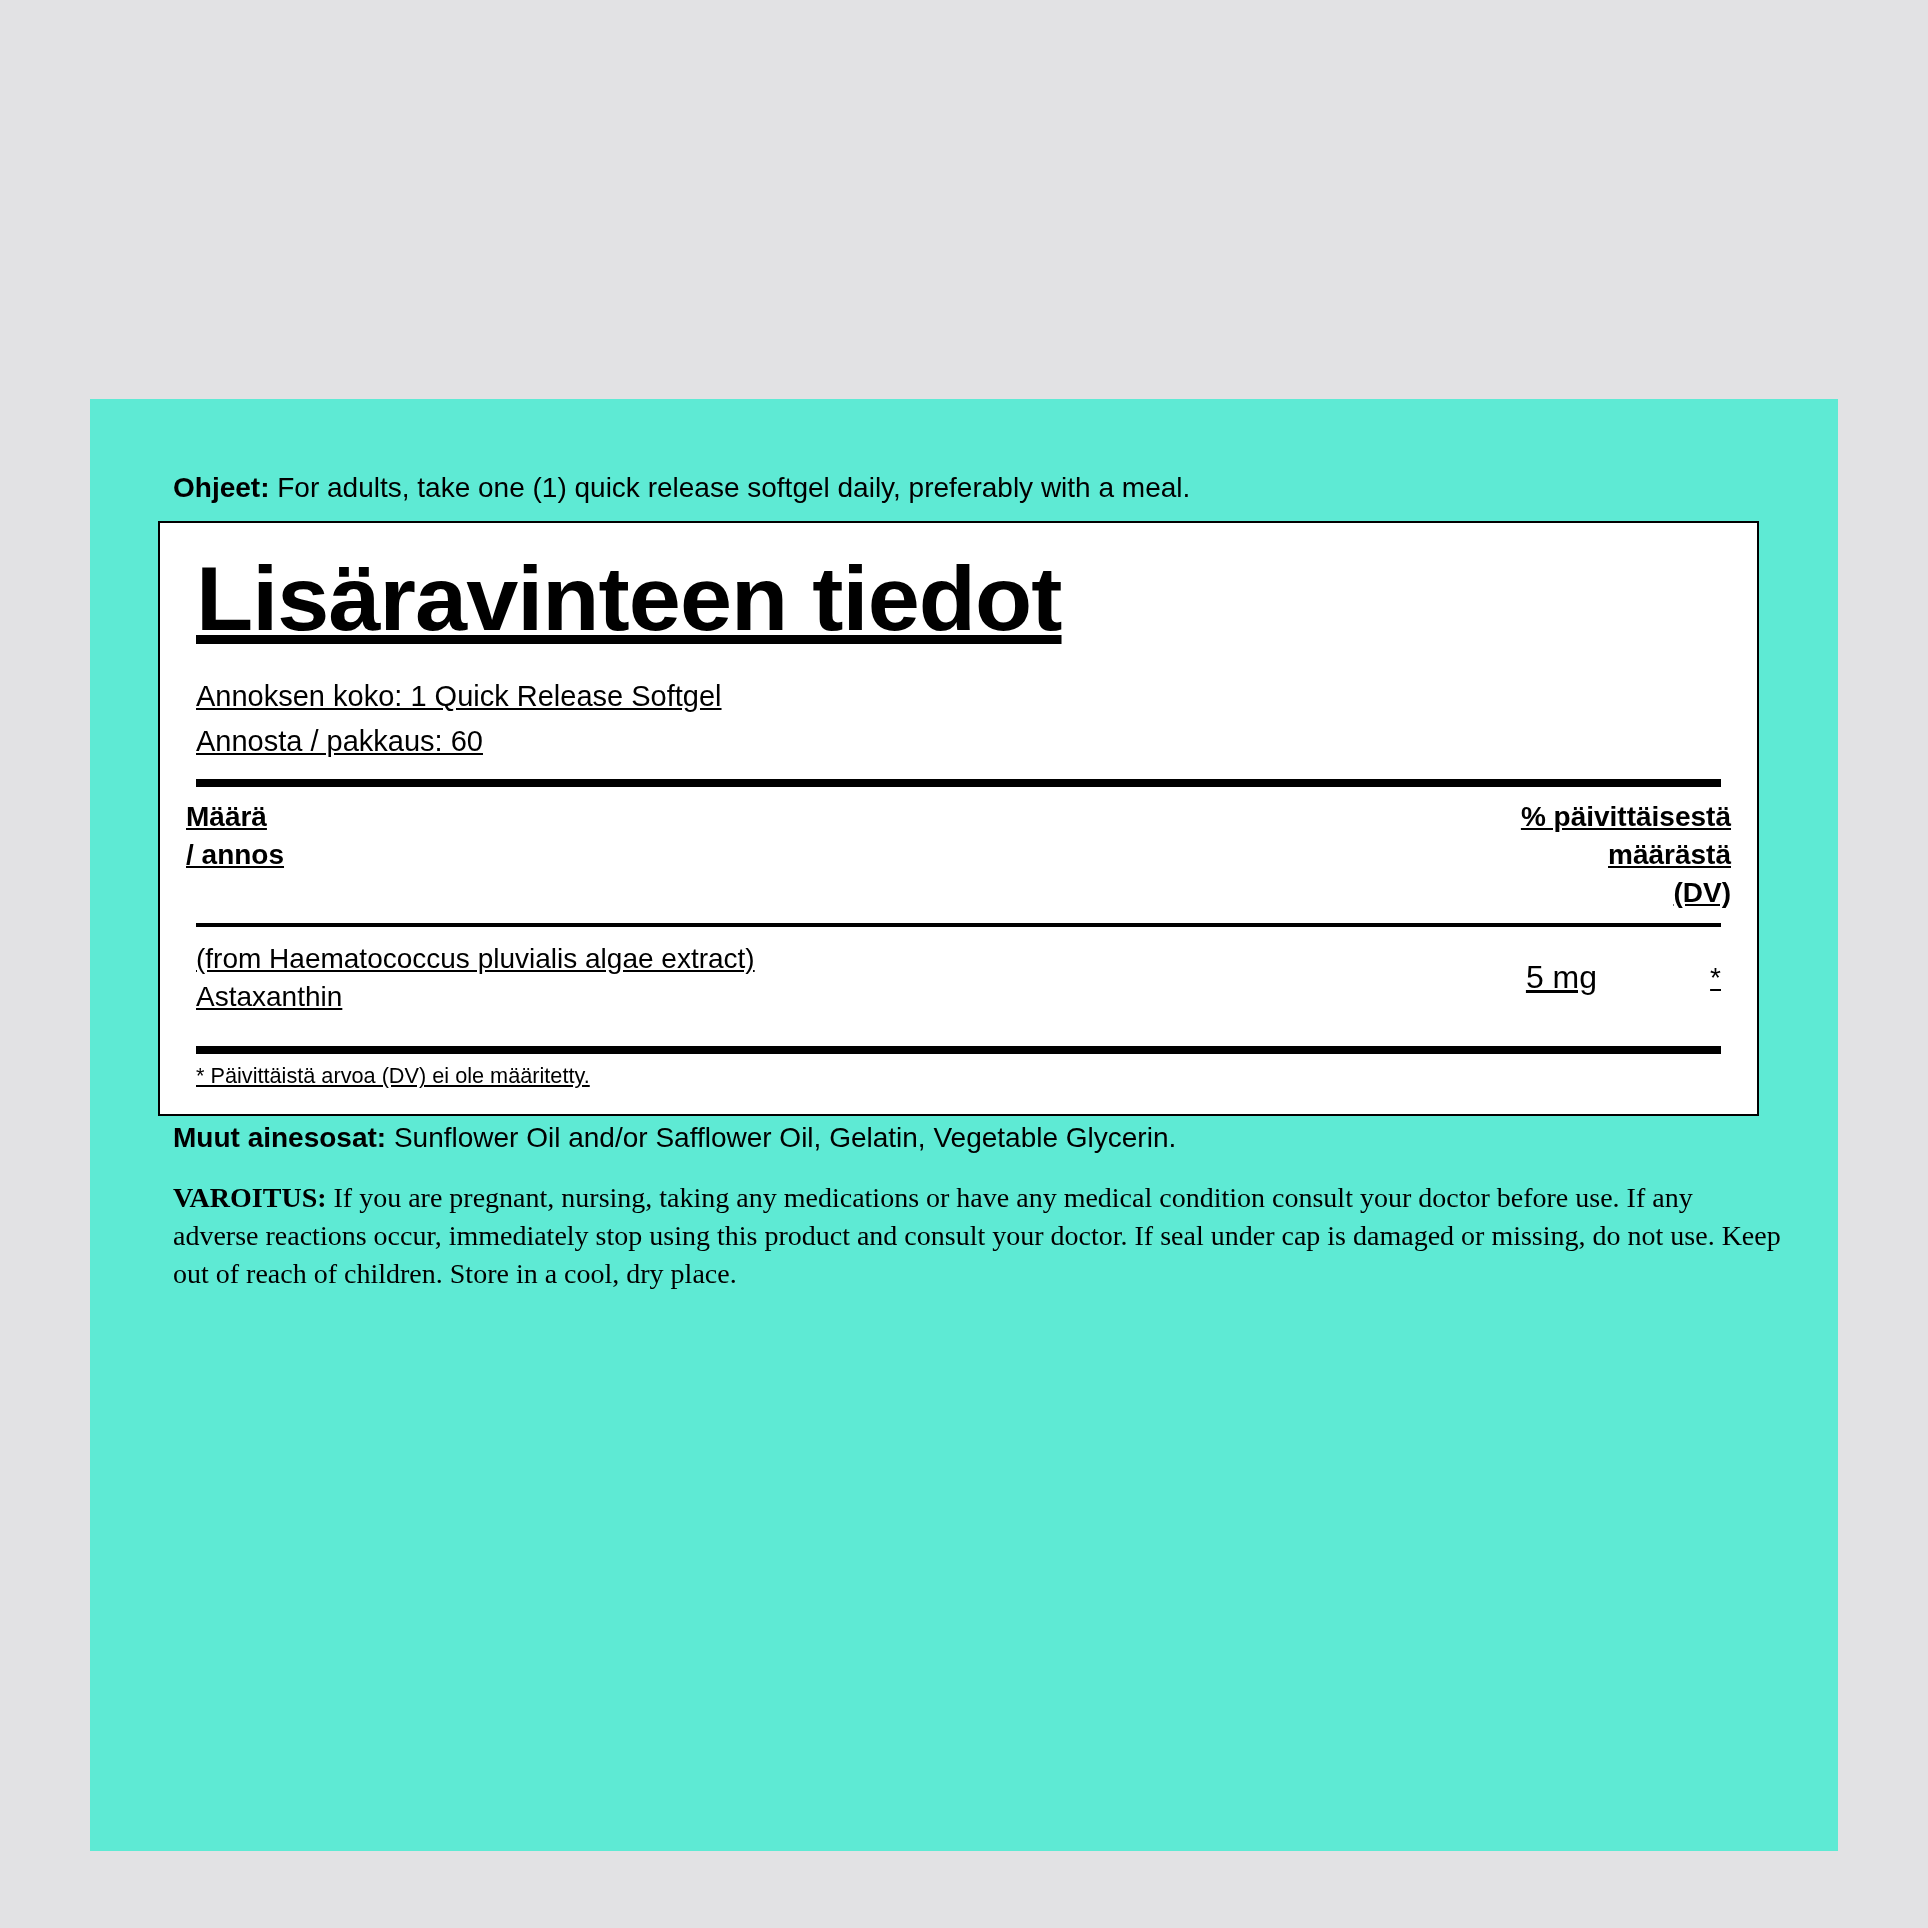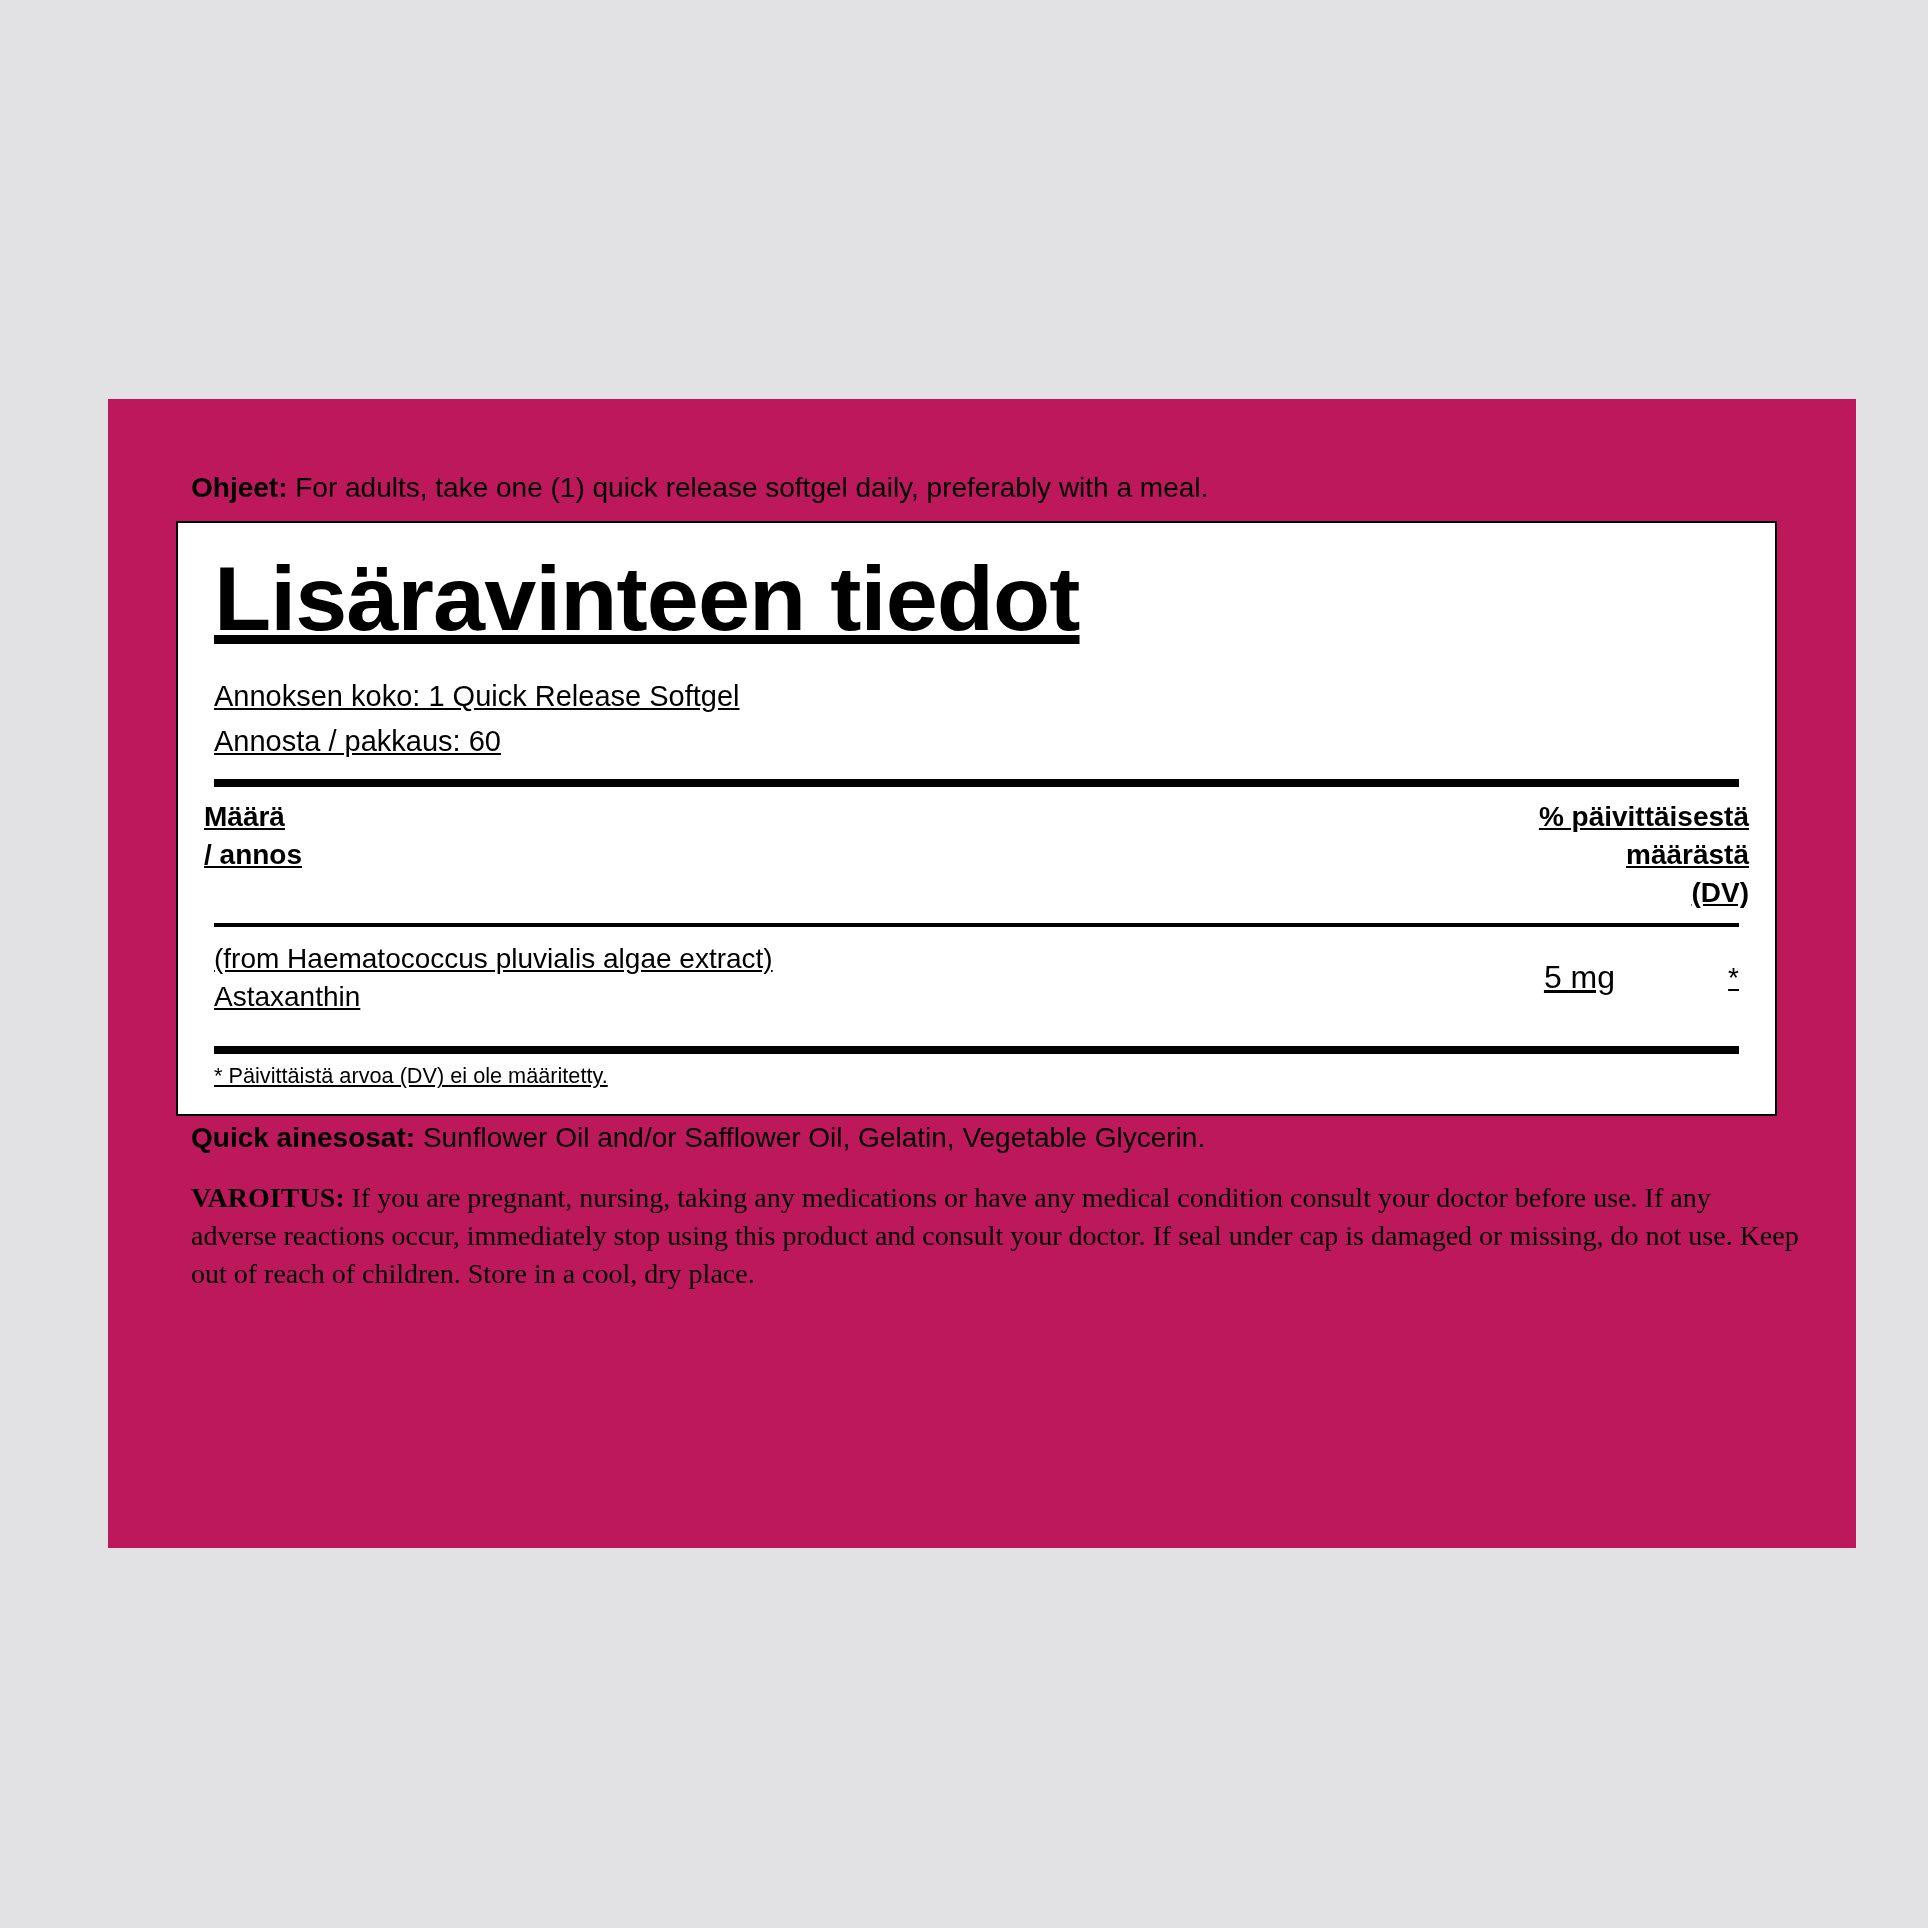--- a/index.html
+++ b/index.html
@@ -9,25 +9,25 @@
   }
   body {
     width: 1928px;
     height: 1928px;
     font-family: "Liberation Sans", sans-serif;
     -webkit-font-smoothing: antialiased;
   }
 
   .panel {
     position: absolute;
-    left: 108px;
+    left: 90px;
     top: 399px;
     width: 1748px;
-    height: 1149px;
-    background: #be185d;
+    height: 1452px;
+    background: #5eead4;
     box-sizing: border-box;
   }
 
   .directions {
     position: absolute;
     left: 83px;
     top: 71px;
     width: 1601px;
     font-size: 28px;
     color: #000;
@@ -187,21 +187,21 @@
       <div class="amt">5 mg</div>
       <div class="dv">*</div>
     </div>
 
     <div class="rule-thick"></div>
 
     <div class="footnote">* Päivittäistä arvoa (DV) ei ole määritetty.</div>
   </div>
 
   <div class="other-ing" id="other-ing" style="top: 723px;">
-    <b>Quick ainesosat:</b>
+    <b>Muut ainesosat:</b>
     <span>Sunflower Oil and/or Safflower Oil, Gelatin, Vegetable Glycerin.</span>
   </div>
 
   <div class="warning" id="warning" style="top: 780px;">
     <b>VAROITUS:</b>
     <span>If you are pregnant, nursing, taking any medications or have any medical condition consult your doctor before use. If any adverse reactions occur, immediately stop using this product and consult your doctor. If seal under cap is damaged or missing, do not use. Keep out of reach of children. Store in a cool, dry place.</span>
   </div>
 
 </div>
 

